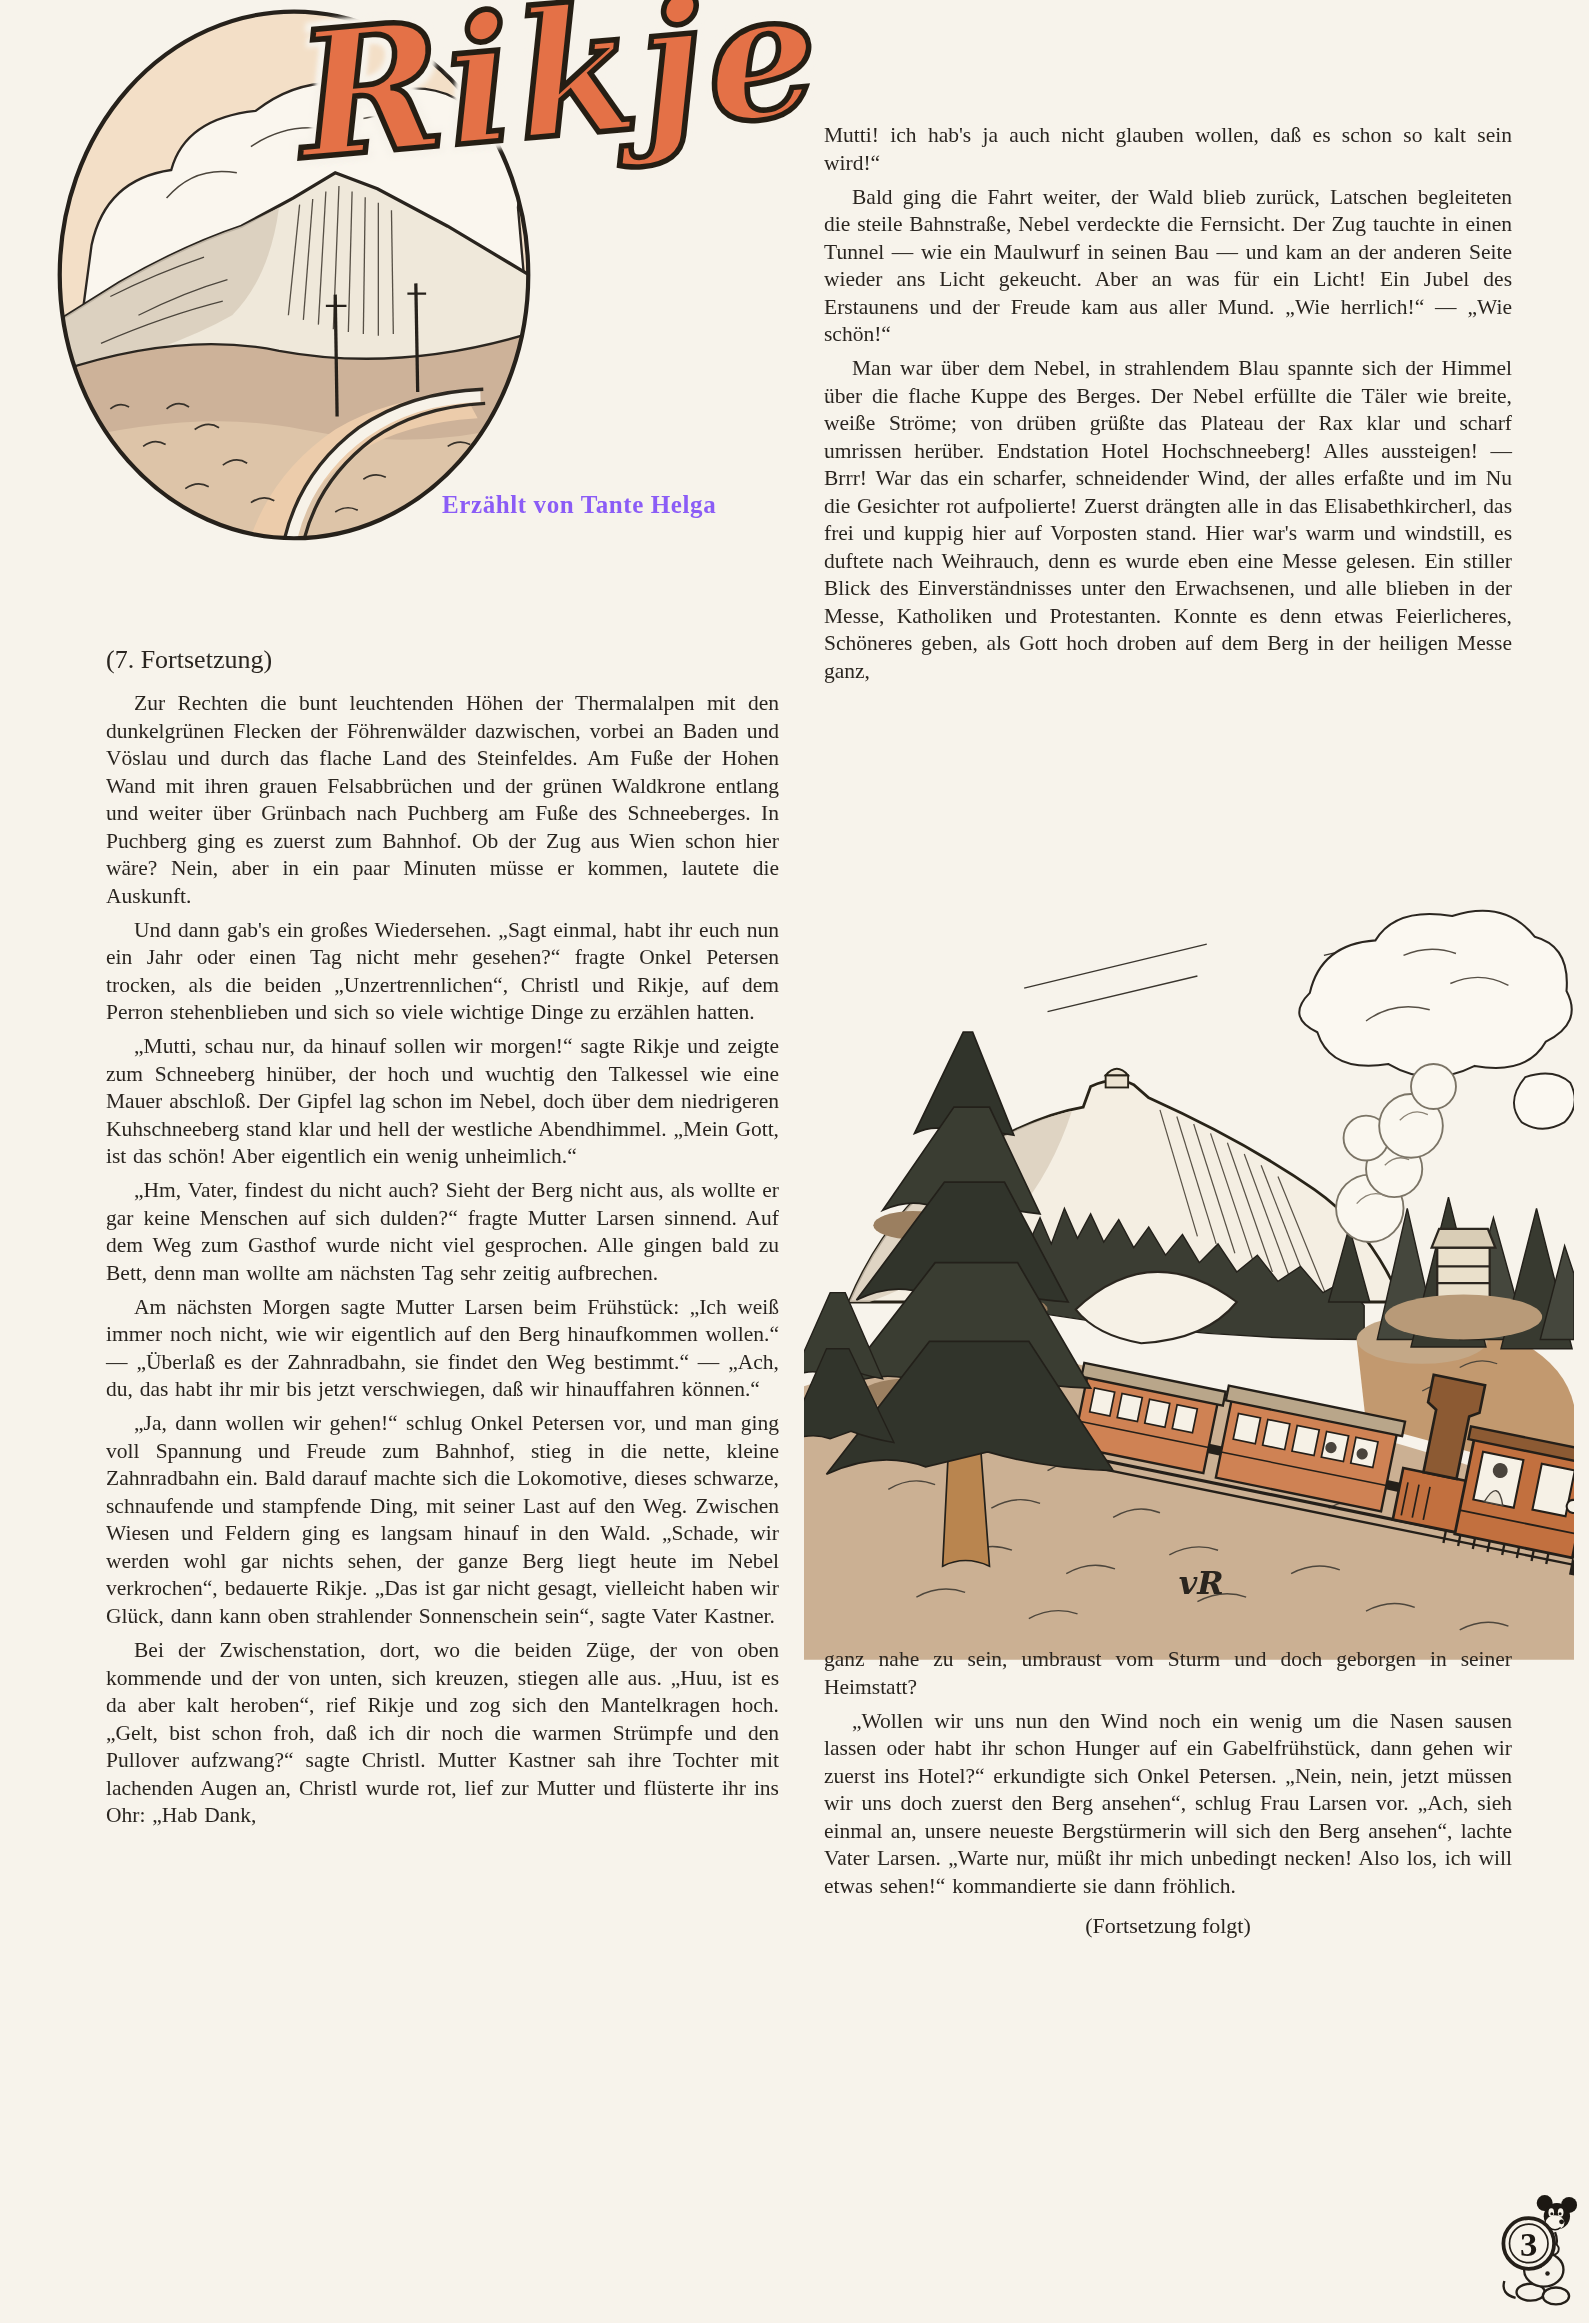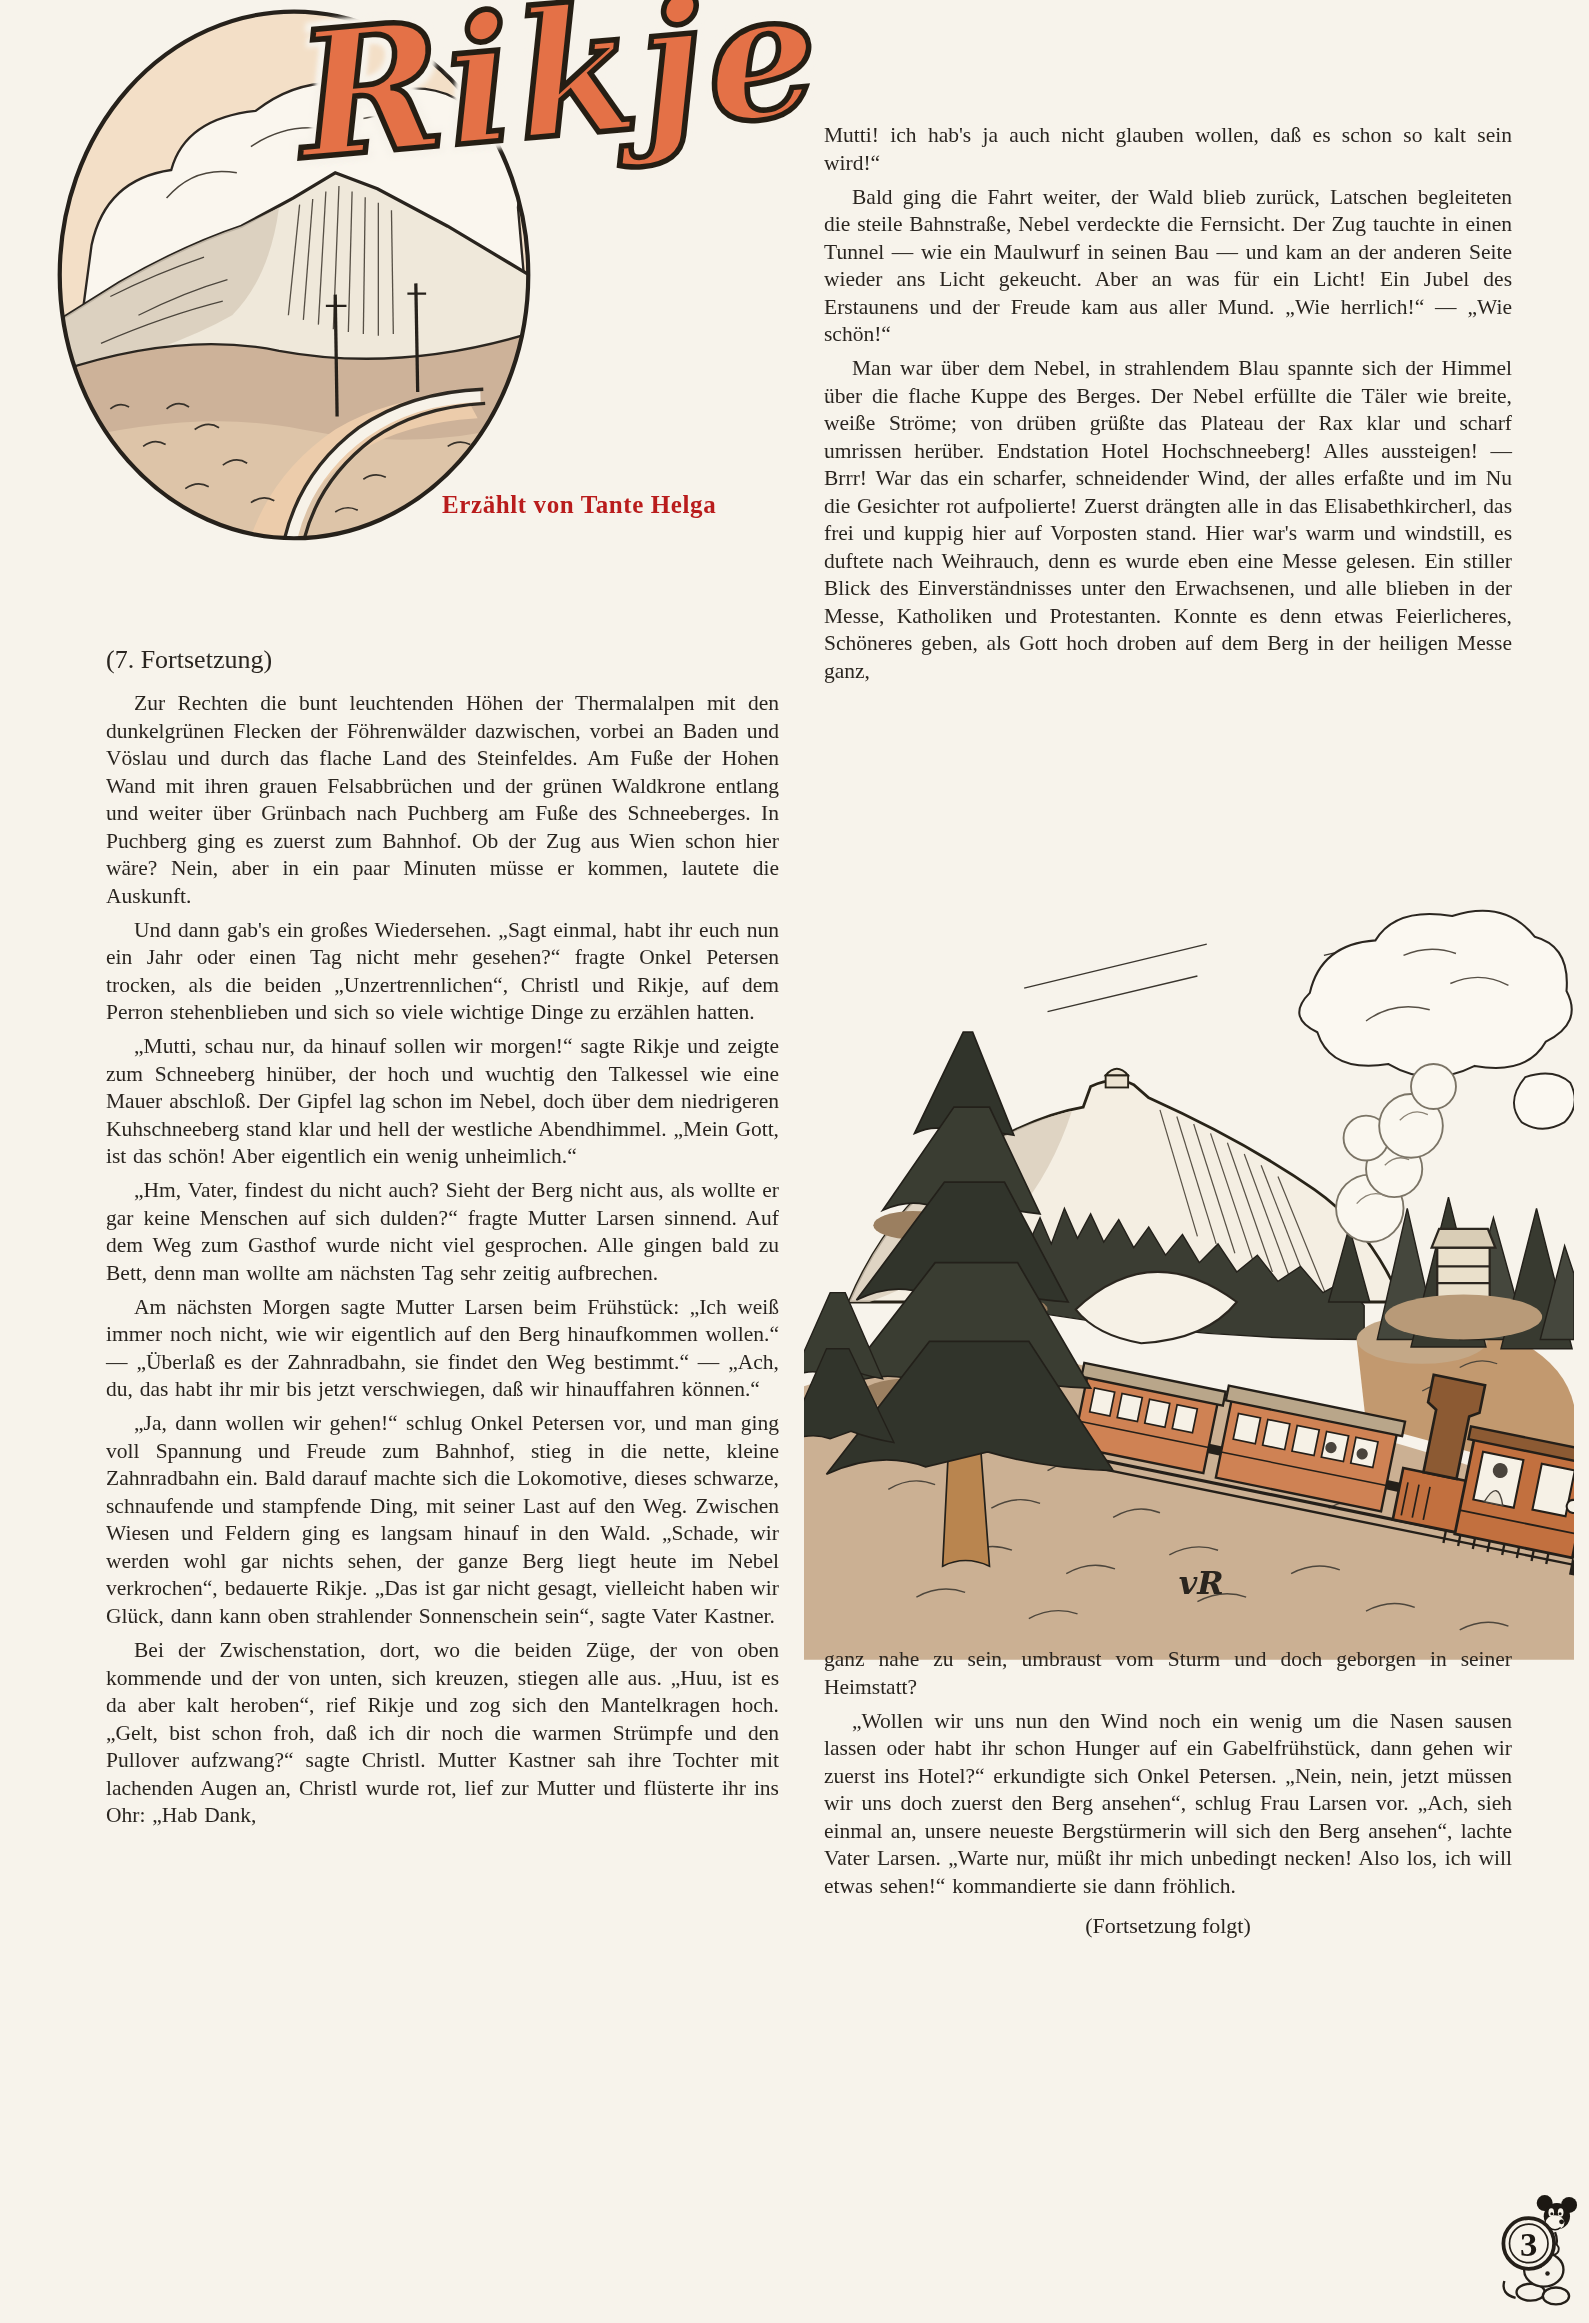--- a/index.html
+++ b/index.html
@@ -23,21 +23,21 @@
     transform:rotate(-5deg);
     text-shadow:
       0 0 9.4px #f7f3eb, 0 0 9.4px #f7f3eb,
       7.5px 7.5px 5.6px #f7f3eb, -7.5px -7.5px 5.6px #f7f3eb,
       7.5px -7.5px 5.6px #f7f3eb, -7.5px 7.5px 5.6px #f7f3eb;
     white-space:nowrap;
   }
   .byline{
     position:absolute;left:442px;top:491px;
     font-weight:bold;font-size:25px;letter-spacing:0.6px;
-    color:#b91c1c;
+    color:#8b5cf6;
   }
   .col{position:absolute;}
   .col-left{left:106px;top:645px;width:673px;}
   .col-right-top{left:824px;top:122px;width:688px;}
   .col-right-bottom{left:824px;top:1646px;width:688px;}
   .col p{
     font-size:21.5px;line-height:27.5px;
     text-align:justify;text-justify:inter-word;
     hyphens:auto;-webkit-hyphens:auto;
     margin:0 0 6.6px;text-indent:28px;

